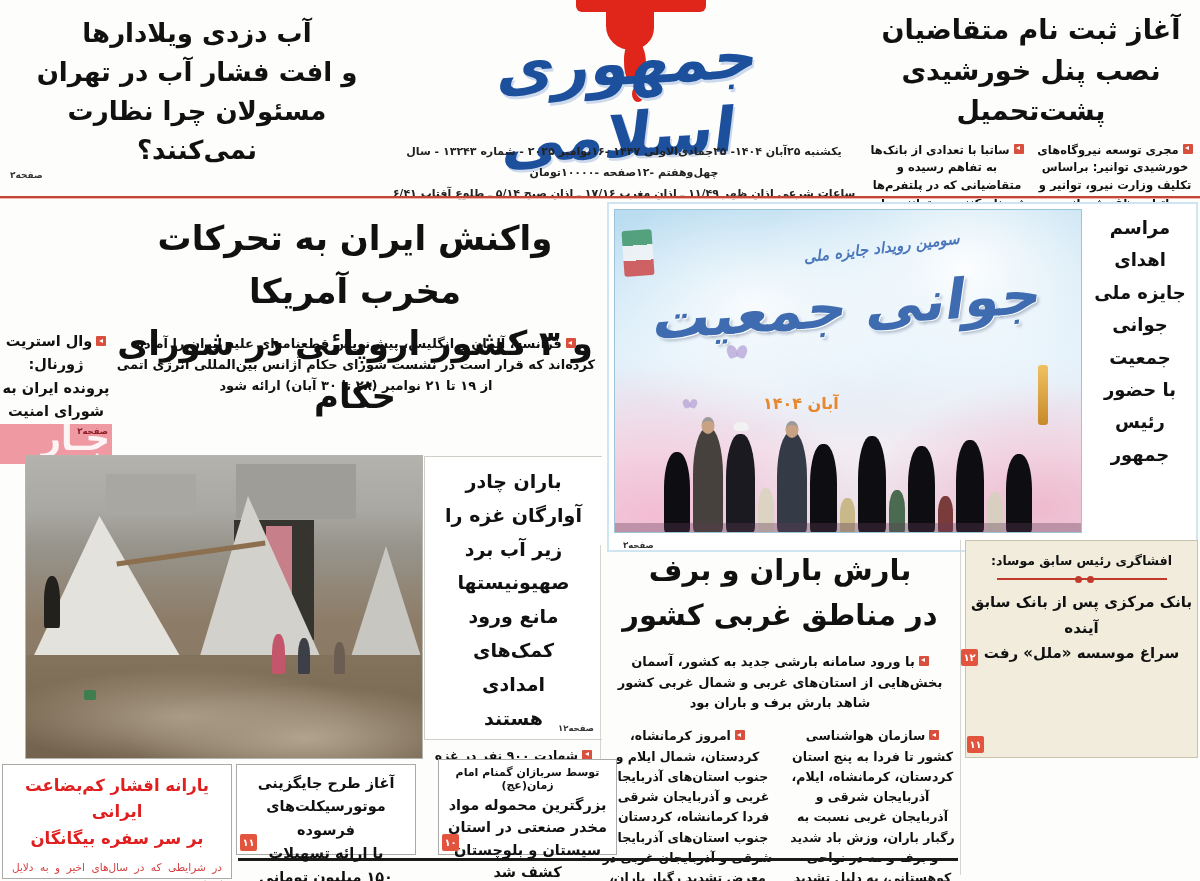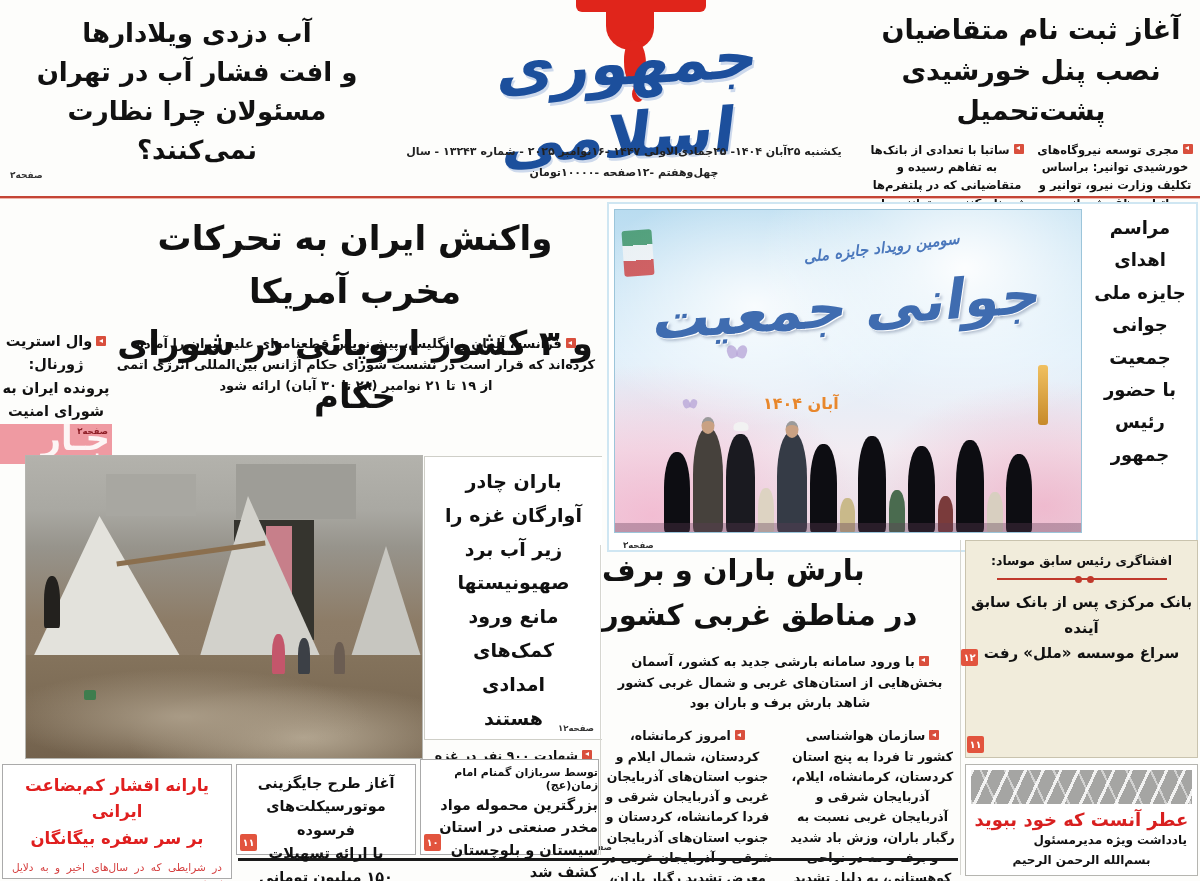--- a/index.html
+++ b/index.html
@@ -98,21 +98,21 @@
   .bucket{position:absolute;left:58px;bottom:58px;width:12px;height:10px;background:#3e7d4e;border-radius:2px;}
   .fig{position:absolute;border-radius:45% 45% 8% 8%;background:#23211e;}
   
   .gaza{position:absolute;left:424px;top:456px;width:178px;height:284px;border:1px solid #cfcfc8;
         border-right:none;box-sizing:border-box;background:#fff;padding-top:8px;}
   .gaza-title{text-align:center;font-size:19px;font-weight:bold;line-height:1.78;}
   .gaza-sub{margin:10px 8px 0;font-size:12.5px;font-weight:bold;line-height:1.55;text-align:center;}
   .gaza-page{position:absolute;right:8px;bottom:6px;font-size:8.5px;color:#333;font-weight:bold;}
   
   .weather{position:absolute;left:602px;top:548px;width:356px;}
-  .weather-title{text-align:left;font-size:29px;font-weight:bold;line-height:1.55;}
+  .weather-title{text-align:center;font-size:29px;font-weight:bold;line-height:1.55;}
   .weather-lead{margin:14px 6px 0;font-size:13px;font-weight:bold;line-height:1.6;text-align:center;}
   .weather-cols{display:flex;gap:14px;margin-top:12px;}
   .weather-col{flex:1;font-size:12.5px;font-weight:bold;line-height:1.62;text-align:center;}
   .weather-page{position:absolute;right:346px;top:294px;font-size:8.5px;color:#333;font-weight:bold;}
   .vline{position:absolute;background:#d6d6d0;width:1px;}
   .black-line{position:absolute;left:238px;top:858px;width:720px;height:3px;background:#1a1a1a;}
   
   .mossad{position:absolute;left:965px;top:540px;width:233px;height:218px;background:#f1ecdb;
           border:1px solid #c9c3ae;box-sizing:border-box;text-align:center;}
   .mossad-kicker{margin-top:12px;font-size:12.5px;font-weight:bold;}
@@ -134,22 +134,22 @@
   .perfume-sub{font-size:12px;font-weight:bold;margin:3px 10px 0;text-align:right;}
   .perfume-bismillah{font-size:12px;font-weight:bold;margin-top:6px;text-align:center;}
   
   .subsidy{position:absolute;left:2px;top:764px;width:230px;height:115px;border:1px solid #aaa;
            box-sizing:border-box;background:#fff;}
   .subsidy-title{color:#e01f1f;font-size:16.5px;font-weight:bold;text-align:center;line-height:1.6;margin-top:8px;}
   .subsidy-body{color:#d64040;font-size:10.5px;line-height:1.75;text-align:justify;margin:6px 9px 0;}
   .moto{position:absolute;left:236px;top:764px;width:180px;height:91px;border:1px solid #aaa;
         box-sizing:border-box;background:#fff;text-align:center;}
   .moto-title{font-size:14.5px;font-weight:bold;line-height:1.62;margin-top:7px;}
-  .drugs{position:absolute;left:420px;top:759px;width:179px;height:96px;border:1px solid #aaa;
-         box-sizing:border-box;background:#fff;text-align:right;}
+  .drugs{position:absolute;left:438px;top:759px;width:179px;height:96px;border:1px solid #aaa;
+         box-sizing:border-box;background:#fff;text-align:center;}
   .drugs-kicker{font-size:11px;font-weight:bold;margin-top:6px;}
   .drugs-title{font-size:14.5px;font-weight:bold;line-height:1.55;margin-top:2px;}
 </style>
 </head>
 <body>
 
 <div id="page">
 
   <div class="tl-art prelines">آب دزدی ویلادارها
 و افت فشار آب در تهران
@@ -158,20 +158,21 @@
   <div class="tl-page">صفحه۲</div>
 
   <div class="masthead">
     <div class="red-band"></div>
     <div class="drip1"></div>
     <div class="drip2"></div>
     <div class="drip3"></div>
     <div class="logo">جمهوری اسلامی</div>
     <div class="dates">
       <div>یکشنبه ۲۵آبان ۱۴۰۴- ۲۵جمادی‌الاولی ۱۴۴۷ -۱۶نوامبر ۲۰۲۵ - شماره ۱۳۲۴۳ - سال چهل‌وهفتم -۱۲صفحه -۱۰۰۰۰تومان</div>
+      <div>ساعات شرعی  اذان ظهر ۱۱/۴۹ ـ اذان مغرب ۱۷/۱۶ ـ اذان صبح ۵/۱۴ ـ طلوع آفتاب ۶/۴۱</div>
     </div>
   </div>
 
   <div class="solar">
     <div class="solar-title prelines">آغاز ثبت نام متقاضیان
 نصب پنل خورشیدی پشت‌تحمیل</div>
     <div class="solar-cols">
       <div class="solar-col"><span class="bullet"></span><span>مجری توسعه نیروگاه‌های خورشیدی توانیر: براساس تکلیف وزارت نیرو، توانیر و ساتبا موظف شده‌اند در قالب یک برنامه گسترده، هزار مگاوات نیروگاه خورشیدی پشت‌بامی را در سراسر کشور توسعه دهند</span></div>
       <div class="solar-col"><span class="bullet"></span><span>ساتبا با تعدادی از بانک‌ها به تفاهم رسیده و متقاضیانی که در پلتفرم‌ها ثبت‌نام کنند، می‌توانند برای دریافت تسهیلات نصب نیروگاه خورشیدی معرفی شوند</span></div>
     </div>
@@ -281,26 +282,20 @@
 
   <div class="mossad">
     <div class="mossad-kicker">افشاگری رئیس سابق موساد:</div>
     <div class="badge" style="right:219px;top:108px;">۱۲</div>
     <div class="divider"></div>
     <div class="mossad-second prelines">بانک مرکزی پس از بانک سابق آینده
 سراغ موسسه «ملل» رفت</div>
     <div class="badge" style="right:213px;bottom:4px;">۱۱</div>
   </div>
 
-  <div class="perfume">
-    <div class="pattern"></div>
-    <div class="perfume-title">عطر آنست که خود ببوید</div>
-    <div class="perfume-sub">یادداشت ویژه مدیرمسئول</div>
-    <div class="perfume-bismillah">بسم‌الله الرحمن الرحیم</div>
-  </div>
 
   <div class="subsidy">
     <div class="subsidy-title prelines">یارانه اقشار کم‌بضاعت ایرانی
 بر سر سفره بیگانگان</div>
     <div class="subsidy-body">در شرایطی که در سال‌های اخیر و به دلایل گوناگون، ازجمله سوء مدیریت و فشارهای اقتصادی ناشی از تحریم‌های بین المللی، با حجمی از ناترازی‌های اقتصادی و کمبود منابع زیستی در کشور</div>
   </div>
 
   <div class="moto">
     <div class="moto-title prelines">آغاز طرح جایگزینی
 موتورسیکلت‌های فرسوده

